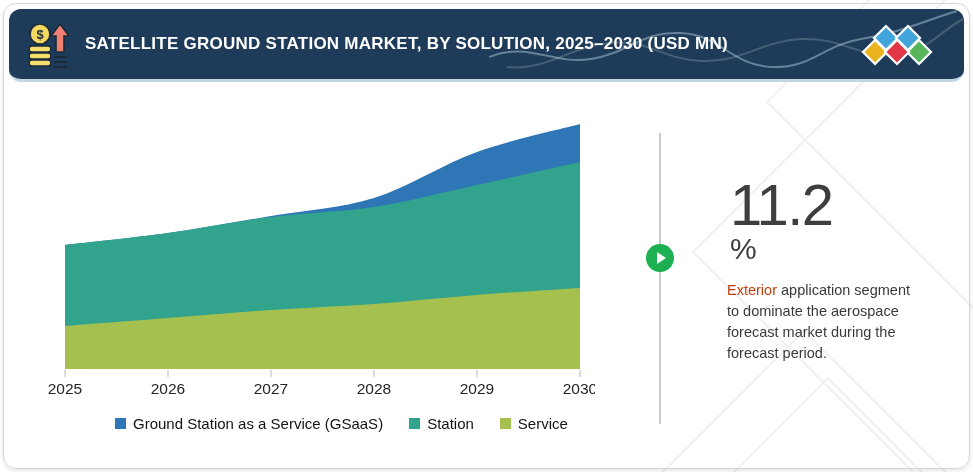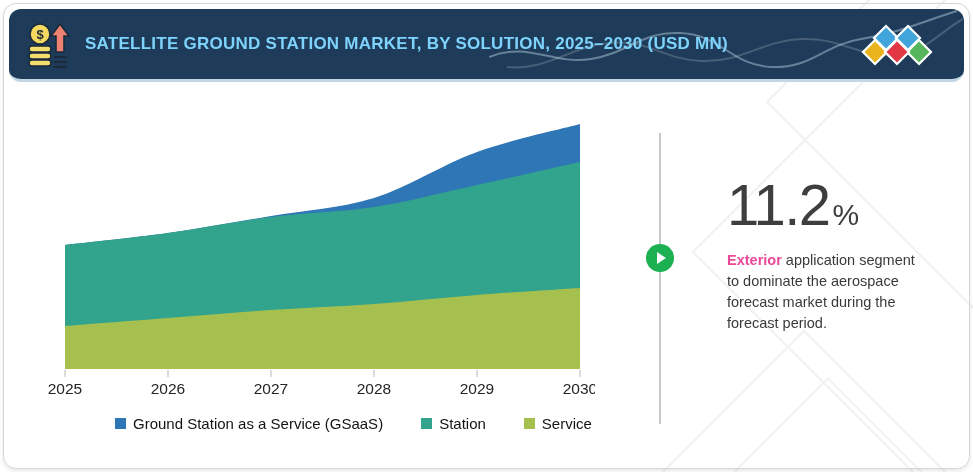--- a/index.html
+++ b/index.html
@@ -12,41 +12,41 @@
   .wm1{width:300px;height:300px;left:676px;top:440px;}
   .wm2{width:380px;height:380px;left:612px;top:409px;}
   .wm3{width:520px;height:520px;left:800px;top:-10px;}
   .wm4{width:500px;height:500px;left:870px;top:-150px;}
 
   
   .header{position:absolute;left:9px;top:9px;width:955px;height:70px;background:#1e3c5a;
         border-radius:12px;border-bottom:3px solid #c3d6e3;box-sizing:content-box;z-index:2;}
   .money-icon{position:absolute;left:15px;top:11px;width:50px;height:50px;}
   .title{position:absolute;left:76px;top:0;height:70px;display:flex;align-items:center;
-        color:#7dd3fc;font-size:17px;font-weight:bold;letter-spacing:0.25px;white-space:nowrap;z-index:3;}
+        color:#ffffff;font-size:17px;font-weight:bold;letter-spacing:0.25px;white-space:nowrap;z-index:3;}
   .waves{position:absolute;left:480px;top:0;width:475px;height:70px;z-index:1;}
   .logo{position:absolute;right:22px;top:9px;width:82px;height:54px;z-index:2;}
 
   
   .chart-svg{position:absolute;left:30px;top:105px;z-index:1;}
   .x-label{font-size:15.5px;fill:#252525;}
-  .legend{position:absolute;left:78px;top:415px;display:flex;align-items:center;gap:38px;z-index:1;padding-left:37px;}
+  .legend{position:absolute;left:78px;top:415px;display:flex;align-items:center;gap:26px;z-index:1;padding-left:37px;}
   .legend-item{display:flex;align-items:center;gap:7px;cursor:default;}
   .legend-swatch{width:11px;height:11px;display:inline-block;}
   .legend-label{font-size:15px;color:#141414;}
 
   
   .divider{position:absolute;left:659px;top:133px;width:2px;height:291px;background:#c9c9c9;z-index:1;}
   .play-btn{position:absolute;left:646px;top:244px;width:28px;height:28px;z-index:2;}
   .insight{position:absolute;left:727px;top:176px;width:195px;z-index:1;}
-  .insight-number{display:flex;align-items:baseline;color:#3e3e3e;line-height:1;}
+  .insight-number{display:flex;align-items:baseline;color:#3e3e3e;line-height:1;flex-direction:column;}
   .insight-value{font-size:58px;letter-spacing:-1.5px;}
   .insight-unit{font-size:30px;margin-left:3px;}
   .insight-text{margin-top:16px;font-size:14.5px;line-height:21px;color:#3a3a3a;}
-  .insight-highlight{font-weight:bold;color:#ec4899;}
+  .insight-highlight{font-weight:normal;color:#c2410c;}
 </style>
 </head>
 <body>
 
 <div class="page">
 
   <div class="wm wm1"></div>
   <div class="wm wm2"></div>
   <div class="wm wm3"></div>
   <div class="wm wm4"></div>

